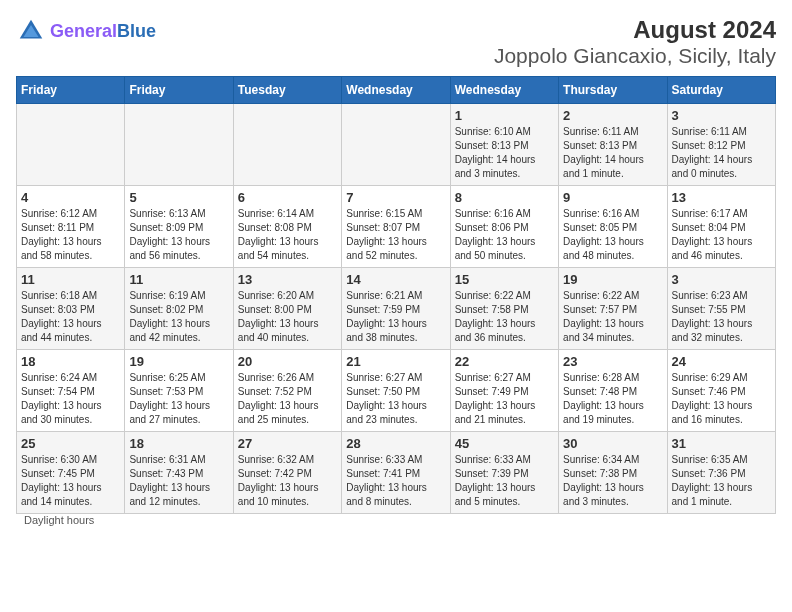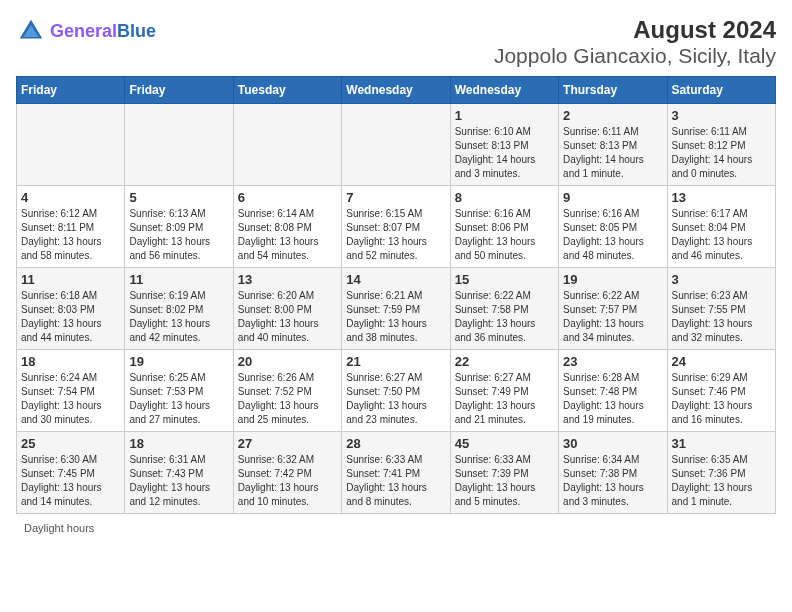--- a/index.html
+++ b/index.html
@@ -81,21 +81,21 @@
     }
     .day-info {
       font-size: 10px;
       color: #333;
       line-height: 1.4;
     }
     .empty-cell {
       background-color: #f5f5f5;
     }
     .legend {
-      margin-top: 8px;
+      margin-top: 0;
       font-size: 11px;
       color: #555;
       padding-left: 8px;
     }
   </style>
 </head>
 <body>
 
 <div class="header-area">
   <div class="logo">

